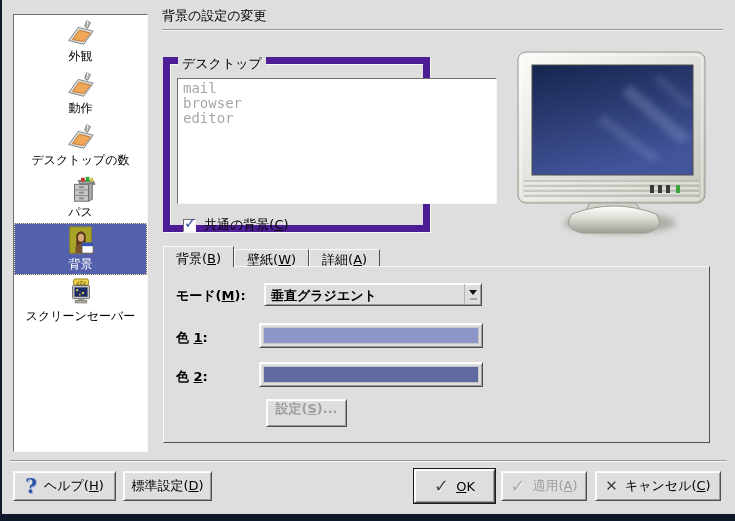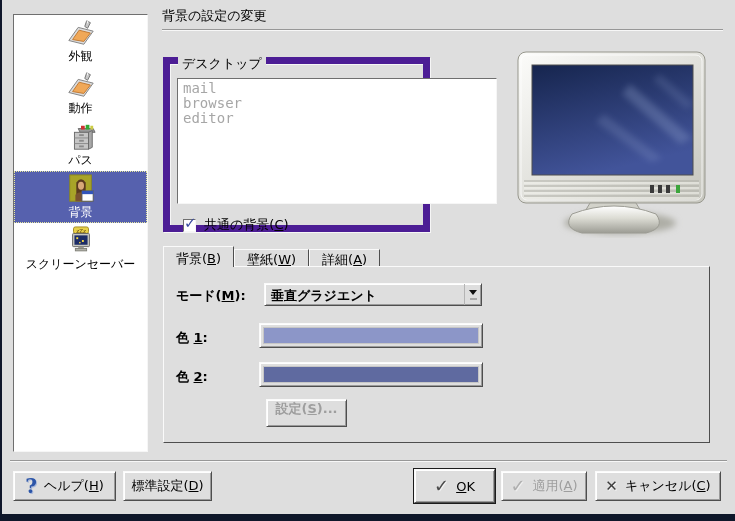--- a/index.html
+++ b/index.html
@@ -101,20 +101,29 @@
       <div class="side-item">
         <svg viewBox="0 0 32 32">
           <polygon points="3,24 13,10 29,14 19,28" fill="#DCDCDC" stroke="#808080"></polygon>
           <polygon points="7,23 14,13 26,16 19,25" fill="#F0A858" stroke="#C07830"></polygon>
           <polygon points="22,3 26,5 23,11 20,9" fill="#C8C8C8" stroke="#707070"></polygon>
           <polygon points="22,3 24,4 23,6" fill="#FFFFFF"></polygon>
         </svg>
         <span class="lbl">動作</span>
       </div>
 
+      <div class="side-item">
+        <svg viewBox="0 0 32 32">
+          <polygon points="3,24 13,10 29,14 19,28" fill="#DCDCDC" stroke="#808080"></polygon>
+          <polygon points="7,23 14,13 26,16 19,25" fill="#F0A858" stroke="#C07830"></polygon>
+          <polygon points="22,3 26,5 23,11 20,9" fill="#C8C8C8" stroke="#707070"></polygon>
+          <polygon points="22,3 24,4 23,6" fill="#FFFFFF"></polygon>
+        </svg>
+        <span class="lbl">デスクトップの数</span>
+      </div>
 
       <div class="side-item">
         <svg viewBox="0 0 32 32">
           <polygon points="13,7 29,7 31,11 15,11" fill="#9A9A9A" stroke="#6A6A6A"></polygon>
           <rect x="16" y="4" width="4" height="4" fill="#CC3333"></rect>
           <rect x="21" y="3" width="4" height="5" fill="#33AA33"></rect>
           <rect x="26" y="4" width="3" height="4" fill="#CCCC44"></rect>
           <rect x="9" y="11" width="15" height="18" fill="#C6C6C6" stroke="#6A6A6A"></rect>
           <line x1="9" y1="17" x2="24" y2="17" stroke="#8A8A8A"></line>
           <line x1="9" y1="23" x2="24" y2="23" stroke="#8A8A8A"></line>

